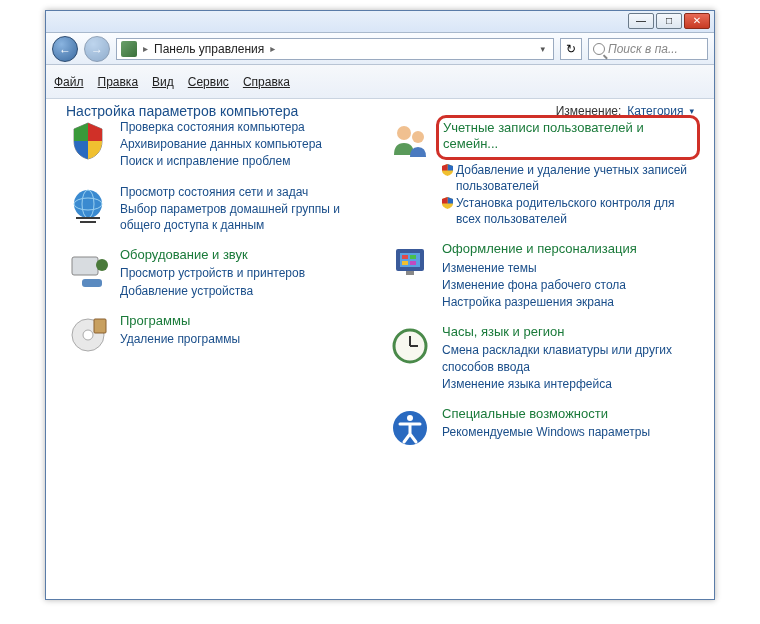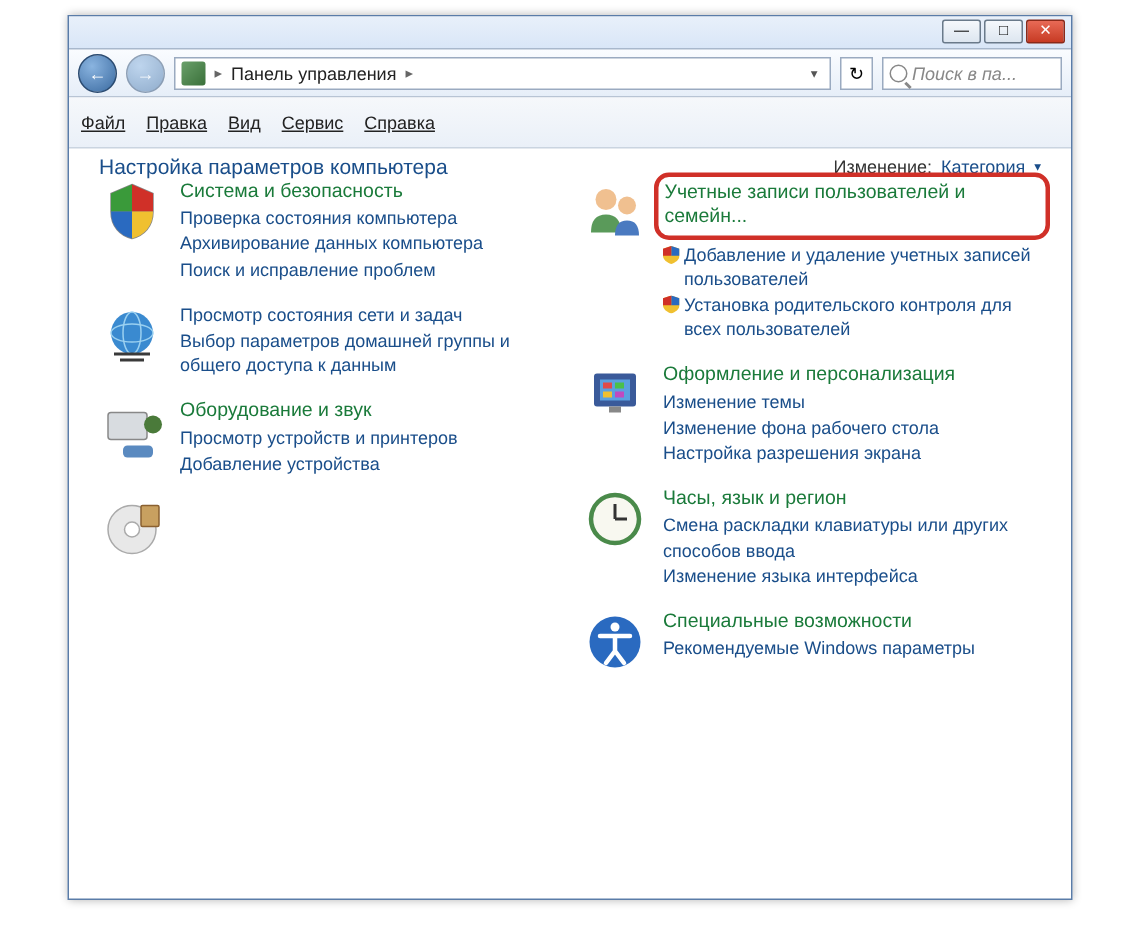--- a/index.html
+++ b/index.html
@@ -186,21 +186,20 @@
               <svg width="44" height="44" viewBox="0 0 44 44">
                 <path d="M22 4 L36 10 V22 C36 32 30 38 22 40 C14 38 8 32 8 22 V10 Z" fill="#fff" stroke="#888"></path>
                 <path d="M22 4 L22 40 M8 22 L36 22" stroke="#888"></path>
                 <path d="M22 4 L36 10 V22 L22 22 Z" fill="#d03028"></path>
                 <path d="M8 10 L22 4 V22 L8 22 Z" fill="#3a9a3a"></path>
                 <path d="M8 22 L22 22 V40 C14 38 8 32 8 22" fill="#2a6ac0"></path>
                 <path d="M22 22 L36 22 V22 C36 32 30 38 22 40 Z" fill="#f0c030"></path>
               </svg>
             </div>
             <div class="cat-body">
-              <div class="cat-title">Система и безопасность</div>
               <div class="cat-links">
                 <div class="link">
                   <span>Проверка состояния компьютера</span>
                 </div>
                 <div class="link">
                   <span>Архивирование данных компьютера</span>
                 </div>
                 <div class="link">
                   <span>Поиск и исправление проблем</span>
                 </div>
@@ -247,20 +246,28 @@
               </div>
             </div>
           </div>
           <div class="category">
             <div class="cat-icon">
               <svg width="44" height="44" viewBox="0 0 44 44">
                 <circle cx="22" cy="22" r="16" fill="#e8e8e8" stroke="#aaa"></circle>
                 <circle cx="22" cy="22" r="5" fill="#fff" stroke="#aaa"></circle>
                 <rect x="28" y="6" width="12" height="14" rx="1" fill="#c8a060" stroke="#8a6030"></rect>
               </svg>
+            </div>
+            <div class="cat-body">
+              <div class="cat-title">Программы</div>
+              <div class="cat-links">
+                <div class="link">
+                  <span>Удаление программы</span>
+                </div>
+              </div>
             </div>
           </div>
         </div>
       <div class="col" id="right-col">
           <div class="category">
             <div class="cat-icon">
               <svg width="44" height="44" viewBox="0 0 44 44">
                 <circle cx="16" cy="14" r="7" fill="#f0c090"></circle>
                 <path d="M6 36 Q6 24 16 24 Q26 24 26 36 Z" fill="#5a9a5a"></path>
                 <circle cx="30" cy="18" r="6" fill="#f0c090"></circle>

